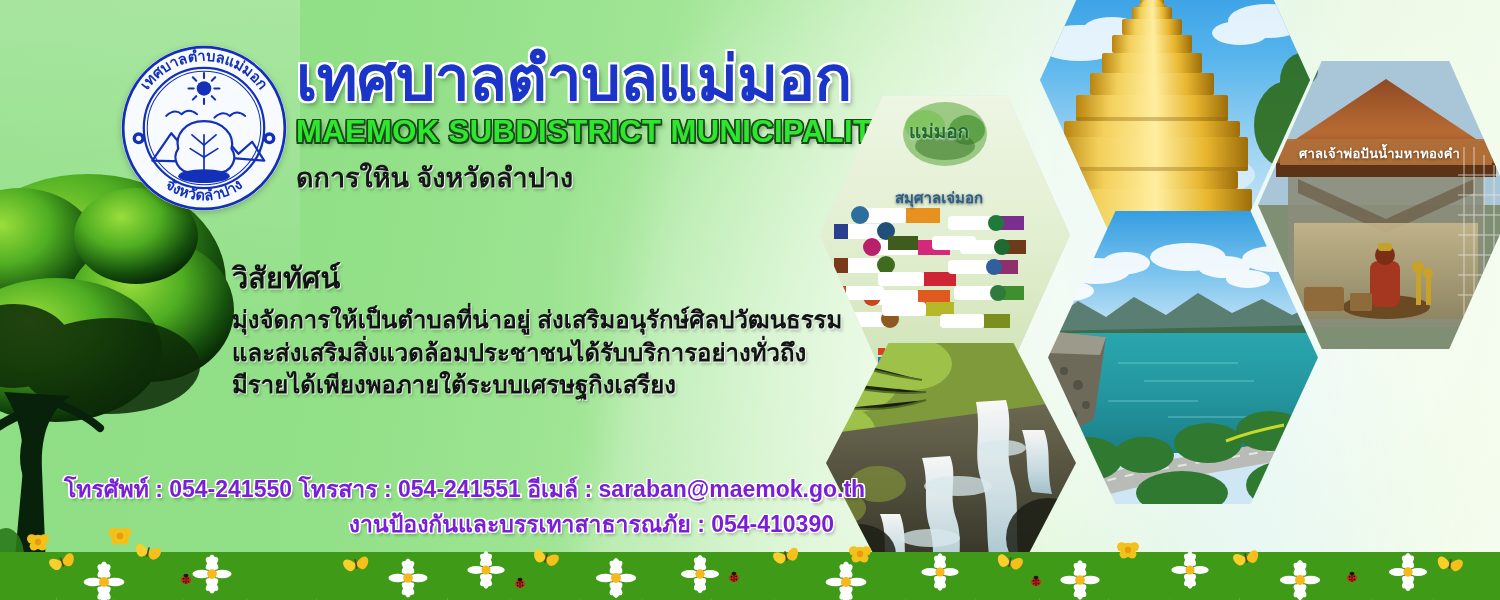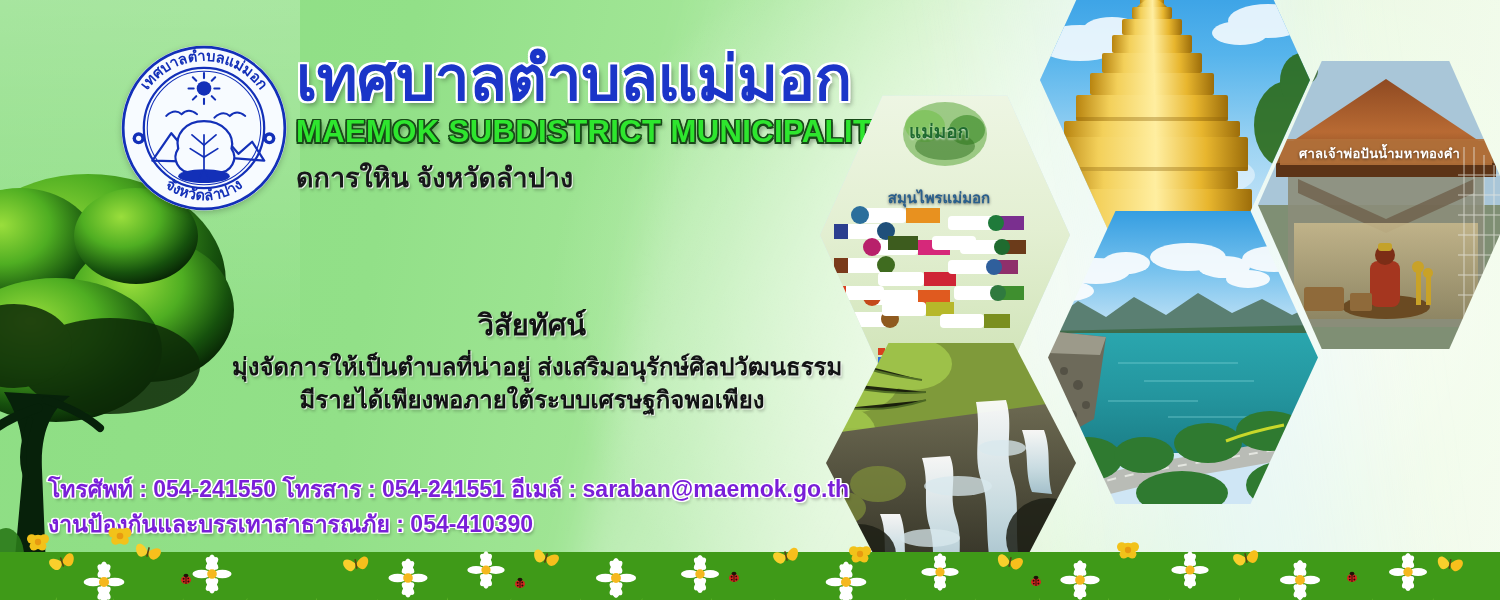--- a/index.html
+++ b/index.html
@@ -54,32 +54,32 @@
       0 -1.5px 0 #184a18, 0 1.5px 0 #184a18,
       -1.5px 0 0 #184a18, 1.5px 0 0 #184a18,
       3px 4px 4px rgba(0,0,0,.35);
   }
   .sub-title{
     margin-top:6px;font-size:27px;font-weight:bold;color:#17181a;
     white-space:nowrap;text-shadow:1px 1px 0 rgba(255,255,255,.85), 2px 3px 3px rgba(0,0,0,.22);
   }
 
   
-  .vision{position:absolute;left:232px;top:255px;width:600px;text-align:center;margin-top:47px;}
+  .vision{position:absolute;left:232px;top:255px;width:600px;}
   .vision-h{
     font-size:29px;font-weight:bold;color:#121314;margin-bottom:3px;
     text-shadow:1px 1px 0 rgba(255,255,255,.8), 2px 3px 3px rgba(0,0,0,.2);
   }
   .vision-l{
     font-size:24px;font-weight:bold;color:#121314;line-height:1.36;white-space:nowrap;
     text-shadow:1px 1px 0 rgba(255,255,255,.8), 2px 3px 3px rgba(0,0,0,.2);
   }
 
   
-  .contact{position:absolute;left:48px;top:472px;width:770px;text-align:left;z-index:7;}
+  .contact{position:absolute;left:64px;top:472px;width:770px;text-align:right;z-index:7;}
   .contact-l{
     font-size:23px;font-weight:bold;color:#7a1fd8;line-height:1.5;white-space:nowrap;
     text-shadow:
       -1.4px -1.4px 0 #fff, 1.4px -1.4px 0 #fff,
       -1.4px 1.4px 0 #fff, 1.4px 1.4px 0 #fff,
       0 -1.4px 0 #fff, 0 1.4px 0 #fff,
       -1.4px 0 0 #fff, 1.4px 0 0 #fff,
       2px 3px 3px rgba(0,0,0,.25);
   }
 
@@ -216,21 +216,22 @@
 
   <div class="head">
     <div class="th-title">เทศบาลตำบลแม่มอก</div>
     <div class="en-title">MAEMOK SUBDISTRICT MUNICIPALITY</div>
     <div class="sub-title">ดการใหิน จังหวัดลำปาง</div>
   </div>
 
   <div class="vision">
     <div class="vision-h">วิสัยทัศน์</div>
     <div class="vision-l">มุ่งจัดการให้เป็นตำบลที่น่าอยู่ ส่งเสริมอนุรักษ์ศิลปวัฒนธรรม</div>
-    <div class="vision-l">มีรายได้เพียงพอภายใต้ระบบเศรษฐกิจพอเพียง</div>
+    <div class="vision-l">และส่งเสริมสิ่งแวดล้อมประชาชนได้รับบริการอย่างทั่วถึง</div>
+    <div class="vision-l">มีรายได้เพียงพอภายใต้ระบบเศรษฐกิงเสรียง</div>
   </div>
 
   <div class="contact">
     <div class="contact-l">โทรศัพท์ : 054-241550  โทรสาร : 054-241551 อีเมล์ : saraban@maemok.go.th</div>
     <div class="contact-l">งานป้องกันและบรรเทาสาธารณภัย : 054-410390</div>
   </div>
 
   <div class="hexwrap">
 
     <div class="hex" id="hex-herbs">
@@ -318,21 +319,21 @@
             <rect x="134" y="274" width="6" height="6" fill="#fff"></rect>
             <rect x="144" y="266" width="5" height="5" fill="#fff"></rect>
             <rect x="166" y="254" width="28" height="28" fill="#1a1a1a"></rect>
             <rect x="170" y="258" width="6" height="6" fill="#fff"></rect>
             <rect x="184" y="258" width="6" height="6" fill="#fff"></rect>
             <rect x="170" y="272" width="6" height="6" fill="#fff"></rect>
           </g>
         </svg>
       </div>
       <div class="hex-label" style="top:26px;font-size:19px;color:#1f6b2f;text-shadow:0 1px 2px rgba(255,255,255,.9)">แม่มอก</div>
-      <div class="hex-label" style="top:96px;font-size:15px;color:#2a5f8c;">สมุนไพรแม่มอก</div>
+      <div class="hex-label" style="top:96px;font-size:15px;color:#2a5f8c;">สมุศาลเจ่มอก</div>
     </div>
 
     <div class="hex" id="hex-pagoda">
       <div class="art">
         <div class="sky"></div>
         <svg viewBox="0 0 270 310" preserveAspectRatio="none" xmlns="http://www.w3.org/2000/svg" style="position:absolute;inset:0;">
           <defs>
             <linearGradient id="gold" x1="0" y1="0" x2="1" y2="0">
               <stop offset="0%" stop-color="#b8840f"></stop>
               <stop offset="22%" stop-color="#f3d05a"></stop>

